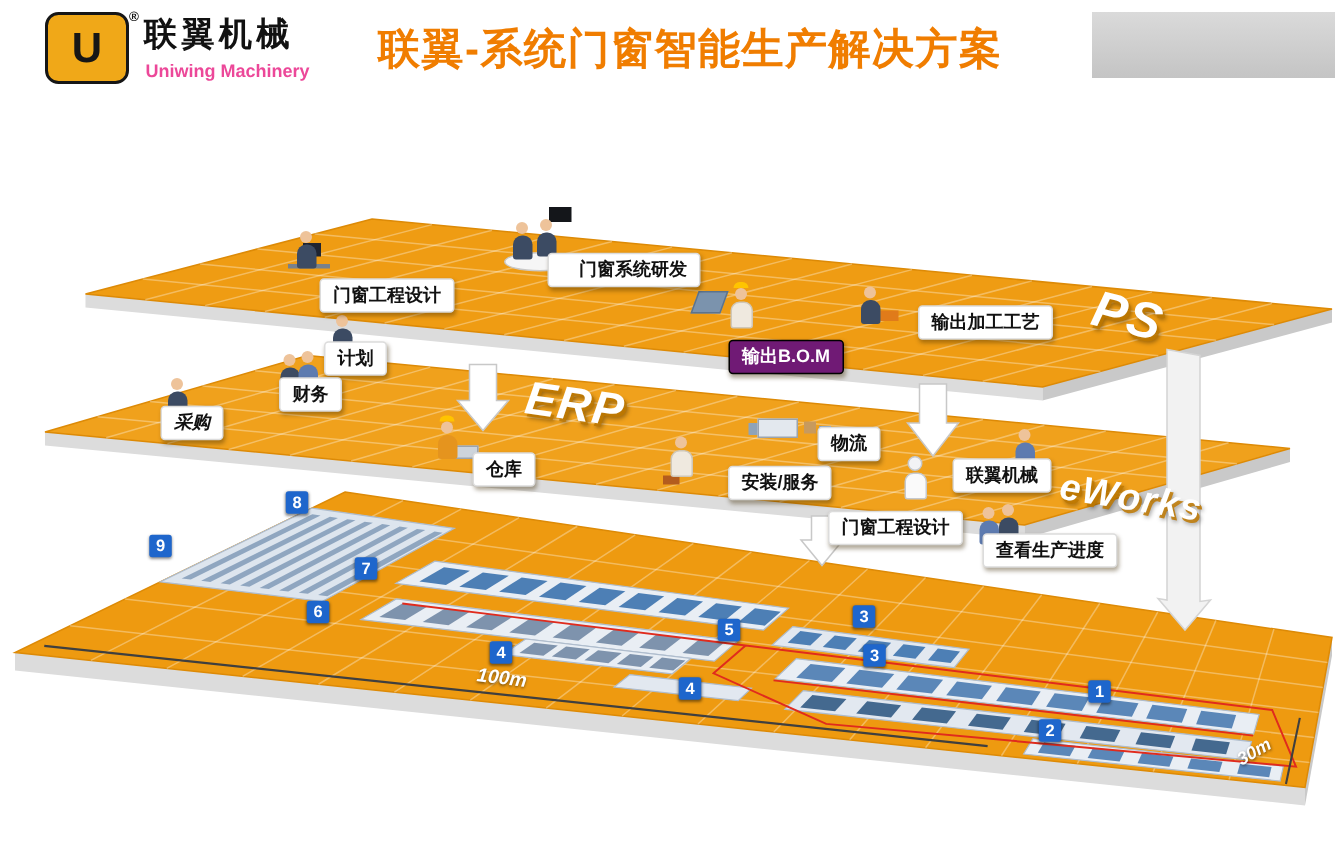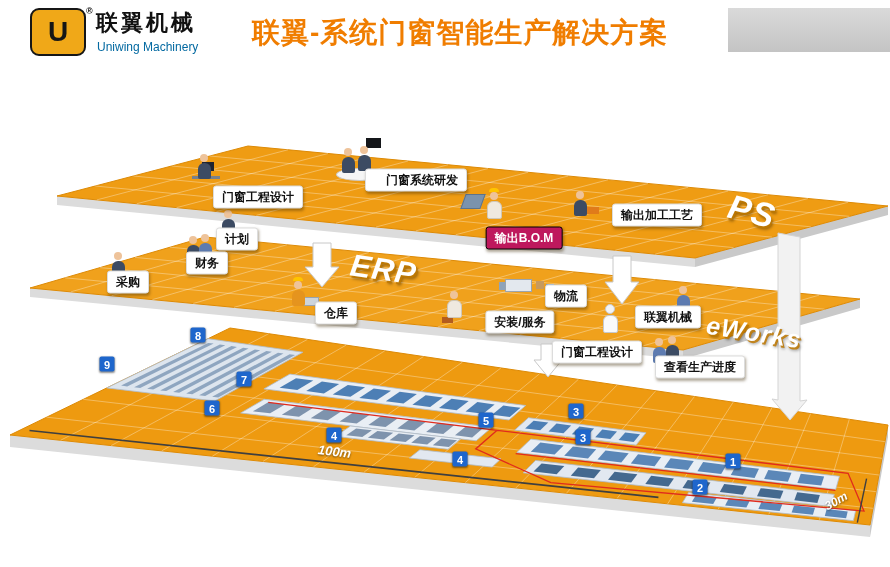--- a/index.html
+++ b/index.html
@@ -5,31 +5,31 @@
   html,body{margin:0;padding:0;background:#fff;}
   #stage{position:relative;width:890px;height:567px;background:#ffffff;overflow:hidden;
          font-family:"Liberation Sans",sans-serif;}
   
   #header{position:absolute;left:0;top:0;width:890px;height:64px;background:#fff;z-index:10;}
   .logo{position:absolute;left:30px;top:8px;width:52px;height:44px;background:#f0a818;
         border:2px solid #161616;border-radius:9px;display:flex;align-items:center;justify-content:center;}
   .logo-u{font-size:28px;font-weight:bold;color:#161616;line-height:1;}
   .reg{position:absolute;left:86px;top:6px;font-size:9px;color:#161616;font-weight:bold;}
   .brand-cn{position:absolute;left:96px;top:8px;font-size:22px;font-weight:bold;color:#111;letter-spacing:3px;}
-  .brand-en{position:absolute;left:97px;top:40px;font-size:12px;font-weight:normal;color:#0369a1;text-align:center;}
+  .brand-en{position:absolute;left:97px;top:40px;font-size:12px;font-weight:bold;color:#ec4899;text-align:center;}
   .title{position:absolute;left:252px;top:14px;font-size:28px;font-weight:bold;color:#f07d00;letter-spacing:1px;white-space:nowrap;}
   .gray-bar{position:absolute;left:728px;top:8px;width:162px;height:44px;
             background:linear-gradient(#dadada,#c4c4c4);}
   
   #scene{position:absolute;left:0;top:0;z-index:1;}
   
   .chip{position:absolute;transform:translate(-50%,-50%);background:#fff;border:1px solid #dcdcdc;
         border-radius:3px;padding:2px 8px;font-size:12px;font-weight:bold;color:#111;
         box-shadow:1px 2px 3px rgba(60,40,0,.4);white-space:nowrap;z-index:6;}
-  .chip.dark{background:#be185d;color:#fff;border-color:#000;}
+  .chip.dark{background:#701a75;color:#fff;border-color:#000;}
   .bigtext{position:absolute;color:#fff;font-weight:bold;font-style:italic;z-index:5;letter-spacing:1px;
            text-shadow:2px 2px 0 rgba(190,120,0,.85), 3px 3px 3px rgba(0,0,0,.35);white-space:nowrap;}
   .badge{position:absolute;width:15px;height:15px;transform:translate(-50%,-50%);background:#1e66cc;
          color:#fff;font-size:11px;font-weight:bold;display:flex;align-items:center;justify-content:center;
          border-radius:2px;box-shadow:0 1px 2px rgba(0,0,0,.45);z-index:7;}
   .dim{position:absolute;color:#fff;font-weight:bold;font-style:italic;font-size:13px;z-index:7;
        text-shadow:0 1px 2px rgba(0,0,0,.55);white-space:nowrap;}
   .fig{position:absolute;width:16px;z-index:5;}
   .fig i{display:block;}
   .fig .hat{width:10px;height:4px;margin:0 auto;border-radius:5px 5px 0 0;background:#ffc400;}
@@ -263,21 +263,21 @@
   <div class="fig blue" style="left:197px;top:234px;">
       <i class="head"></i>
       <i class="body"></i>
     </div>
   <div class="chip" style="left:207px;top:263px;">财务</div>
 
   <div class="fig" style="left:110px;top:252px;">
       <i class="head"></i>
       <i class="body"></i>
     </div>
-  <div class="chip" style="left:128px;top:282px;">采购</div>
+  <div class="chip" style="left:128px;top:282px;font-style:italic;">采购</div>
 
   <div class="bigtext" style="left:350px;top:252px;font-size:31px;transform:rotate(8deg);">ERP</div>
 
   <div class="fig orange" style="left:290px;top:277px;">
       <i class="hat"></i>
       <i class="head"></i>
       <i class="body"></i>
     </div>
   <div class="prop" style="left:303px;top:297px;width:14px;height:7px;background:#cdd4db;border:1px solid #9aa4af;"></div>
   <div class="chip" style="left:336px;top:313px;">仓库</div>

